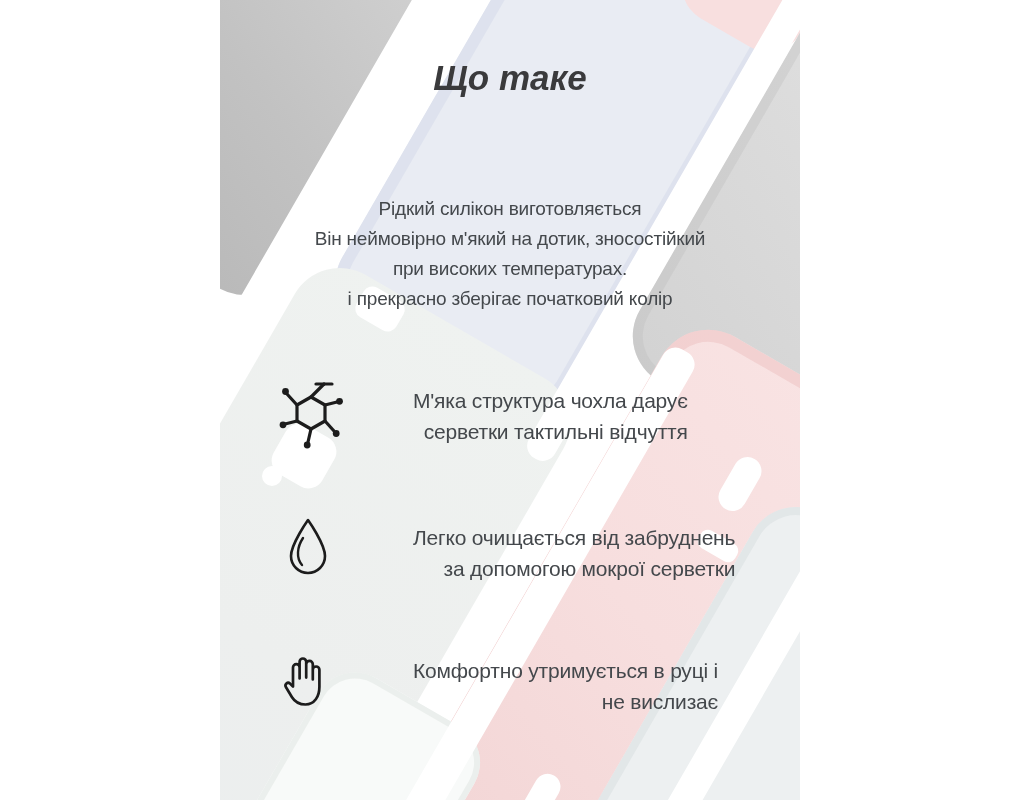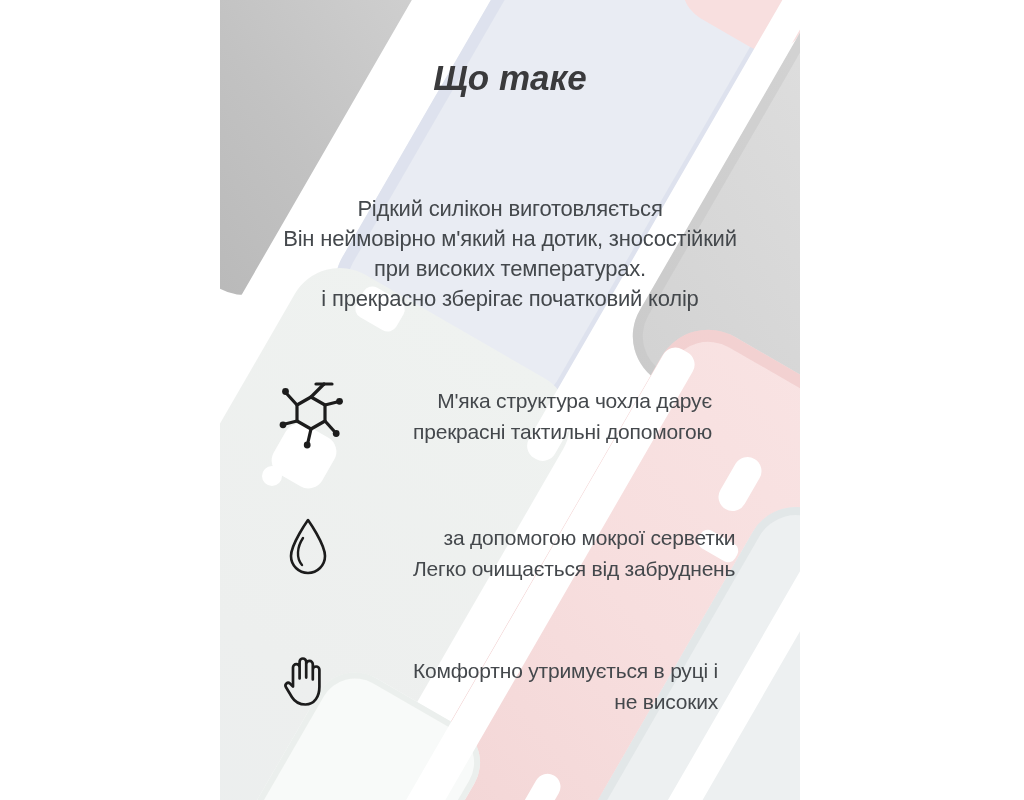--- a/index.html
+++ b/index.html
@@ -43,21 +43,21 @@
   .s2{left:455px;top:-120px;width:30px;height:620px;}
   .s3{left:258px;top:300px;width:34px;height:760px;}
   .s4{left:508px;top:420px;width:30px;height:560px;}
 
   
   .content{position:absolute;inset:0;z-index:2;}
   .title{position:absolute;top:56px;left:0;width:100%;text-align:center;
     font-size:35px;line-height:43px;font-weight:800;font-style:italic;
     color:#3a3a3c;letter-spacing:0;}
   .intro{position:absolute;top:194px;left:0;width:100%;text-align:center;
-    font-size:22px;line-height:30px;font-weight:500;color:#44484c;letter-spacing:-0.2px;}
+    font-size:19px;line-height:30px;font-weight:500;color:#44484c;letter-spacing:-0.2px;}
   .feature{position:absolute;left:0;width:100%;height:100px;}
   .f1{top:372px;} .f2{top:512px;} .f3{top:646px;text-decoration:underline;}
   .f-icon{position:absolute;}
   .f1 .f-icon{left:58px;top:3px;}
   .f2 .f-icon{left:66px;top:5px;}
   .f3 .f-icon{left:59px;top:6px;}
   .f-text{position:absolute;left:193px;font-size:21px;line-height:31px;font-weight:500;
     color:#44484c;letter-spacing:-0.2px;white-space:nowrap;text-align:right;}
   .f1 .f-text{top:13px;} .f2 .f-text{top:10px;} .f3 .f-text{top:9px;}
   svg{display:block;}
@@ -118,52 +118,52 @@
             <line x1="33" y1="54" x2="30" y2="67" stroke="#1c1c1c" stroke-width="3.2" stroke-linecap="round"></line>
             <circle cx="29.2" cy="70" r="3.4" fill="#1c1c1c"></circle>
             <line x1="47" y1="46" x2="56" y2="56" stroke="#1c1c1c" stroke-width="3.2" stroke-linecap="round"></line>
             <circle cx="58.2" cy="58.5" r="3.4" fill="#1c1c1c"></circle>
             <line x1="47" y1="30" x2="59" y2="27" stroke="#1c1c1c" stroke-width="3.2" stroke-linecap="round"></line>
             <circle cx="61.5" cy="26.3" r="3.4" fill="#1c1c1c"></circle>
           </svg>
         </span>
         <div class="f-text">
           <div>М'яка структура чохла дарує</div>
-          <div>прекрасні тактильні допомогою</div>
+          <div>серветки тактильні відчуття</div>
         </div>
       </div>
 
       <div class="feature f2">
         <span class="f-icon">
           <svg width="44" height="58" viewBox="0 0 44 58" fill="none">
             <path d="M22 3 C22 3 5 27 5 39 a17 17 0 0 0 34 0 C39 27 22 3 22 3 Z" stroke="#1c1c1c" stroke-width="2.6" stroke-linejoin="round" fill="none"></path>
             <path d="M17 21 C11 30 10 41 16 48" stroke="#1c1c1c" stroke-width="2.4" stroke-linecap="round" fill="none"></path>
           </svg>
         </span>
         <div class="f-text">
+          <div>Легко очищається від забруднень</div>
           <div>за допомогою мокрої серветки</div>
-          <div>Легко очищається від забруднень</div>
         </div>
       </div>
 
       <div class="feature f3">
         <span class="f-icon">
           <svg width="52" height="58" viewBox="0 0 52 58" fill="none">
             <path d="M14 34 L14 15.5 a3.3 3.3 0 0 1 6.6 0 L20.6 26.5
                      M20.6 26.5 L20.6 9.8 a3.3 3.3 0 0 1 6.6 0 L27.2 25.6
                      M27.2 25.6 L27.2 12.2 a3.3 3.3 0 0 1 6.6 0 L33.8 27.4
                      M33.8 27.4 L33.8 17.8 a3.3 3.3 0 0 1 6.6 0 L40.4 35
                      C40.4 44.5 35.5 52.5 26.5 52.5
                      C19.5 52.5 16 50 13 45.2
                      L7 35.2
                      C5.2 32.4 8.6 29.4 11 31.6
                      L14 34.6" stroke="#1c1c1c" stroke-width="2.7" stroke-linecap="round" stroke-linejoin="round" fill="none"></path>
           </svg>
         </span>
         <div class="f-text">
           <div>Комфортно утримується в руці і</div>
-          <div>не високих</div>
+          <div>не вислизає</div>
         </div>
       </div>
 
     </div>
   </div>
 </div>
 
 </body></html>

